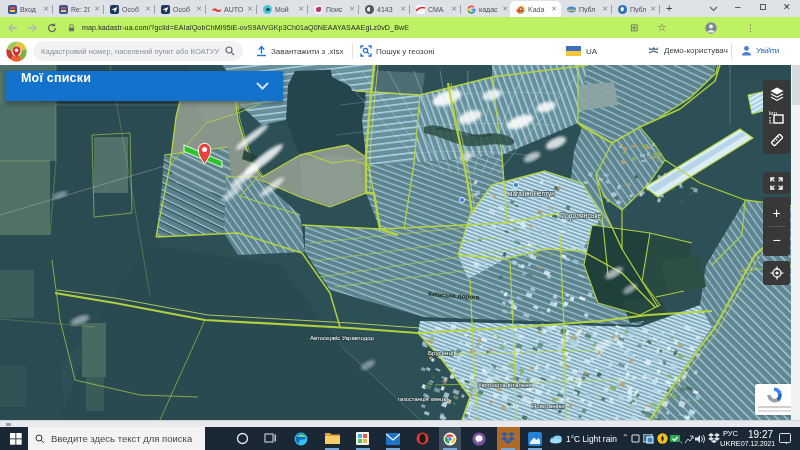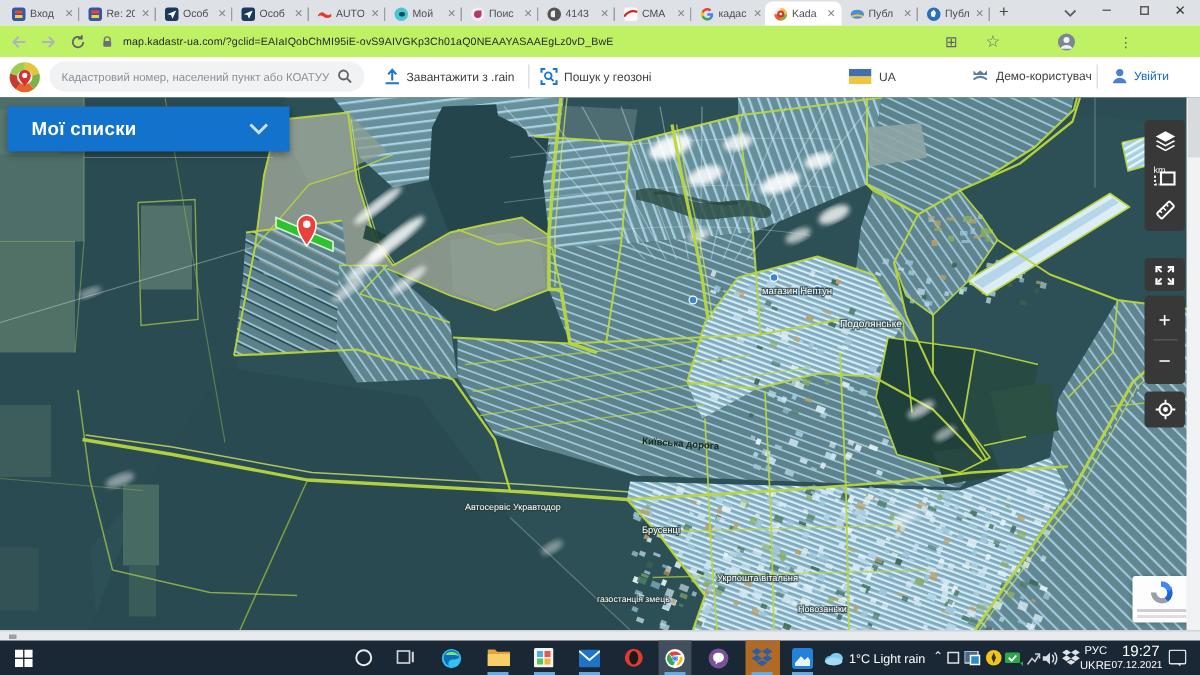--- a/index.html
+++ b/index.html
@@ -11,21 +11,21 @@
 .tab.active{background:#fff;border-radius:5px 5px 0 0;z-index:2;}
 .ticon{width:9px;height:9px;flex:none;margin:0 3px 0 6px;border-radius:2px;position:relative;}
 .urlbar{position:absolute;left:0;top:17px;width:800px;height:21px;background:#bef264;display:flex;align-items:center;}
 .urltext{color:#26282b;font-size:7.1px;margin-left:7px;letter-spacing:.1px;}
 .header{position:absolute;left:0;top:38px;width:800px;height:27px;background:#fff;display:flex;align-items:center;box-shadow:0 1px 2px rgba(0,0,0,.15);}
 .srch{position:absolute;left:33px;top:3px;width:210px;height:20px;background:#f0f2f4;border-radius:10px;display:flex;align-items:center;color:#8a9097;font-size:7.6px;padding-left:8px;}
 .hbtn{position:absolute;font-size:8px;color:#3c4043;display:flex;align-items:center;}
 .mapwrap{position:absolute;left:0;top:65px;width:800px;height:355px;background:#3d6068;}
 .hscroll{position:absolute;left:0;top:420px;width:800px;height:7px;background:#e9eaed;border-top:1px solid #d0d3d8;}
 .taskbar{position:absolute;left:0;top:427px;width:800px;height:23px;background:#1a2735;}
-.moi{position:absolute;left:5px;top:71px;z-index:5;width:188px;height:30px;background:#1272cc;color:#fff;display:flex;align-items:center;box-shadow:0 2px 5px rgba(0,0,0,.4);}
+.moi{position:absolute;left:5px;top:71px;z-index:5;width:278px;height:30px;background:#1272cc;color:#fff;display:flex;align-items:flex-start;box-shadow:0 2px 5px rgba(0,0,0,.4);}
 .moi .t{font-size:12.5px;font-weight:bold;margin-left:16px;letter-spacing:.2px;}
 .mbtn{position:absolute;background:#3a3a3a;border-radius:3px;color:#eee;display:flex;align-items:center;justify-content:center;}
 </style></head>
 <body>
 <div class="tabbar" id="tabbar">
   <div class="tab" style="left:2px;width:51px">
       <div class="ticon" style="background:#3458a4">
         <div style="position:absolute;left:2px;top:2px;width:5px;height:2px;background:#e43"></div>
         <div style="position:absolute;left:2px;top:5px;width:5px;height:2px;background:#fc3"></div>
       </div>
@@ -184,21 +184,21 @@
     <svg width="10" height="10" viewBox="0 0 10 10" style="position:absolute;left:192px;top:5px">
         <circle cx="4" cy="4" r="3" fill="none" stroke="#5f6368" stroke-width="1.2"></circle>
         <line x1="6.3" y1="6.3" x2="9" y2="9" stroke="#5f6368" stroke-width="1.2"></line>
       </svg>
   </div>
   <div class="hbtn" style="left:256px;top:7px">
     <svg width="11" height="12" viewBox="0 0 11 12">
         <path d="M5.5 1 L5.5 8 M2.8 5 L5.5 8 L8.2 5" stroke="#1976d2" stroke-width="1.4" fill="none" transform="rotate(180 5.5 4.8)"></path>
         <path d="M1 10.5 h9" stroke="#1976d2" stroke-width="1.4"></path>
       </svg>
-    <span style="margin-left:4px">Завантажити з .rain</span>
+    <span style="margin-left:4px">Завантажити з .xlsx</span>
   </div>
   <div style="position:absolute;left:352px;top:5px;width:1px;height:16px;background:#e0e0e0"></div>
   <div class="hbtn" style="left:360px;top:7px">
     <svg width="12" height="12" viewBox="0 0 12 12">
         <path d="M1 3.5 V1 H3.5 M8.5 1 H11 V3.5 M11 8.5 V11 H8.5 M3.5 11 H1 V8.5" stroke="#1976d2" stroke-width="1.4" fill="none"></path>
         <circle cx="5.5" cy="5.5" r="2.2" fill="none" stroke="#1976d2" stroke-width="1.2"></circle>
         <line x1="7.2" y1="7.2" x2="9" y2="9" stroke="#1976d2" stroke-width="1.2"></line>
       </svg>
     <span style="margin-left:4px">Пошук у геозоні</span>
   </div>
@@ -1072,20 +1072,27 @@
 <div class="hscroll">
     <div style="position:absolute;left:6px;top:2px;width:5px;height:3px;background:#9aa0a6"></div>
   </div>
 <div class="taskbar" id="taskbar">
   <svg width="12" height="12" viewBox="0 0 12 12" style="position:absolute;left:10px;top:6px">
       <rect x="0" y="0" width="5.4" height="5.4" fill="#fff"></rect>
       <rect x="6.3" y="0" width="5.4" height="5.4" fill="#fff"></rect>
       <rect x="0" y="6.3" width="5.4" height="5.4" fill="#fff"></rect>
       <rect x="6.3" y="6.3" width="5.4" height="5.4" fill="#fff"></rect>
     </svg>
+  <div style="position:absolute;left:28px;top:0;width:177px;height:23px;background:#f3f3f3;display:flex;align-items:center">
+    <svg width="10" height="10" viewBox="0 0 10 10" style="margin-left:7px">
+        <circle cx="4" cy="4" r="3" fill="none" stroke="#333" stroke-width="1"></circle>
+        <line x1="6.2" y1="6.2" x2="9" y2="9" stroke="#333" stroke-width="1"></line>
+      </svg>
+    <span style="font-size:9.5px;color:#444;margin-left:6px">Введите здесь текст для поиска</span>
+  </div>
   <svg width="13" height="13" viewBox="0 0 13 13" style="position:absolute;left:236px;top:5px">
       <circle cx="6.5" cy="6.5" r="5" fill="none" stroke="#e8eaed" stroke-width="1.3"></circle>
     </svg>
   <svg width="13" height="13" viewBox="0 0 13 13" style="position:absolute;left:264px;top:5px">
       <rect x="1" y="2" width="8" height="8" fill="none" stroke="#cfd4da" stroke-width="1.1"></rect>
       <rect x="10.5" y="2.5" width="1.4" height="7" fill="#cfd4da"></rect>
     </svg>
   <svg width="14" height="14" viewBox="0 0 24 24" style="position:absolute;left:294px;top:5px">
       <circle cx="12" cy="12" r="11" fill="#35c1f1"></circle>
       <path d="M3 12 a9 9 0 0 1 18-1 c0 4-3 5-7 5 -3 0-5 2-3 5 A11 11 0 0 1 3 12" fill="#0a6fb8"></path>

